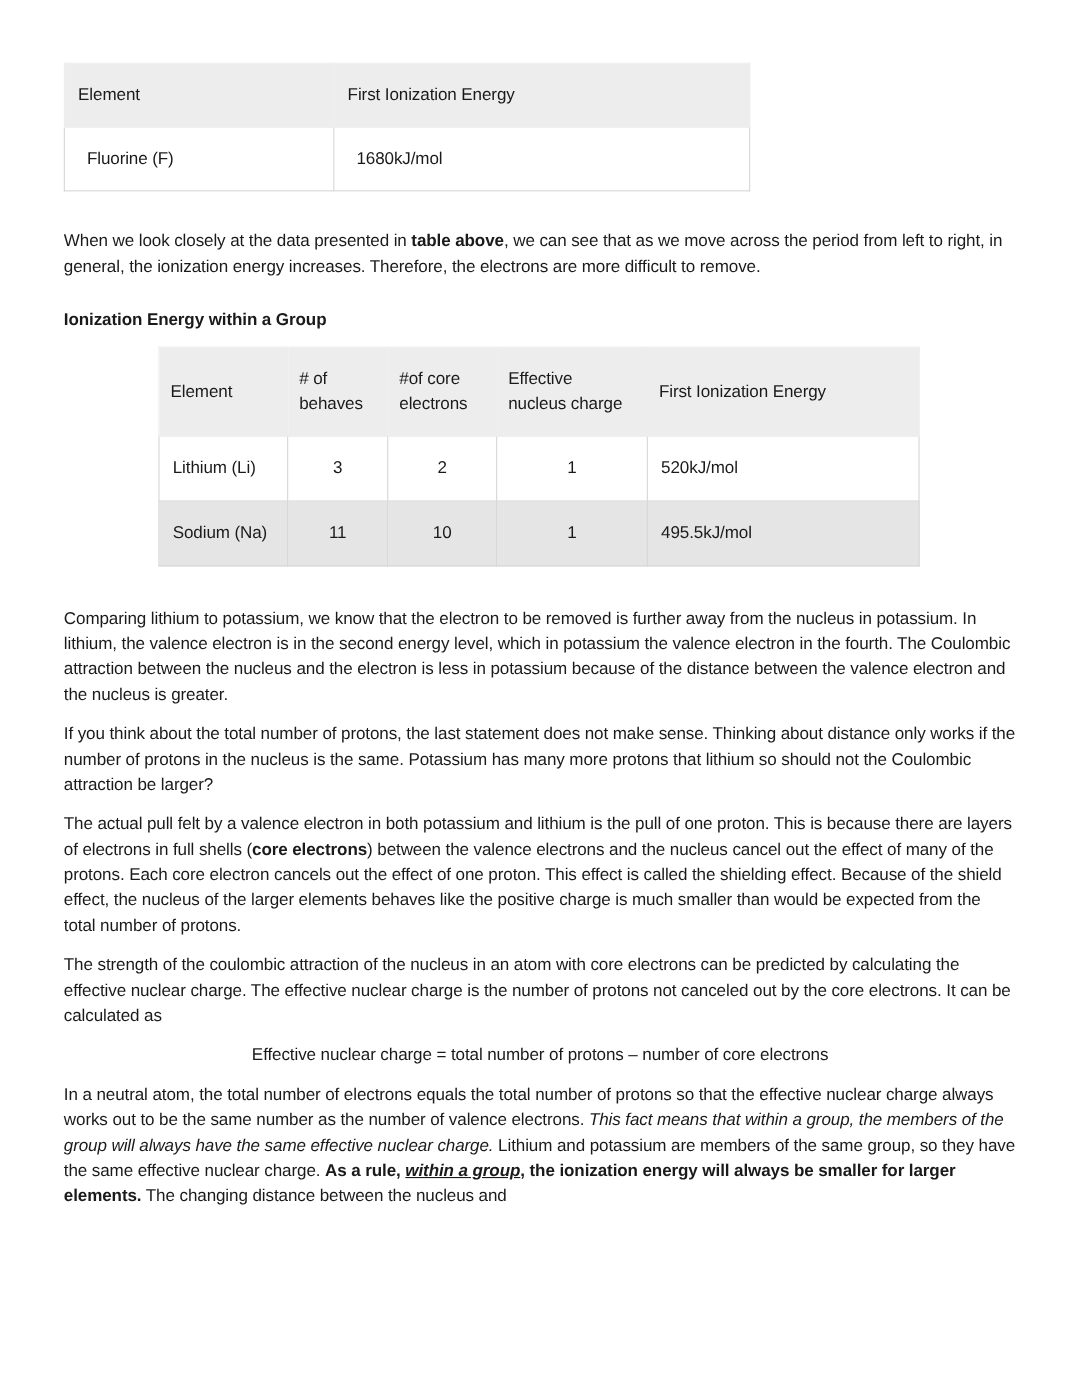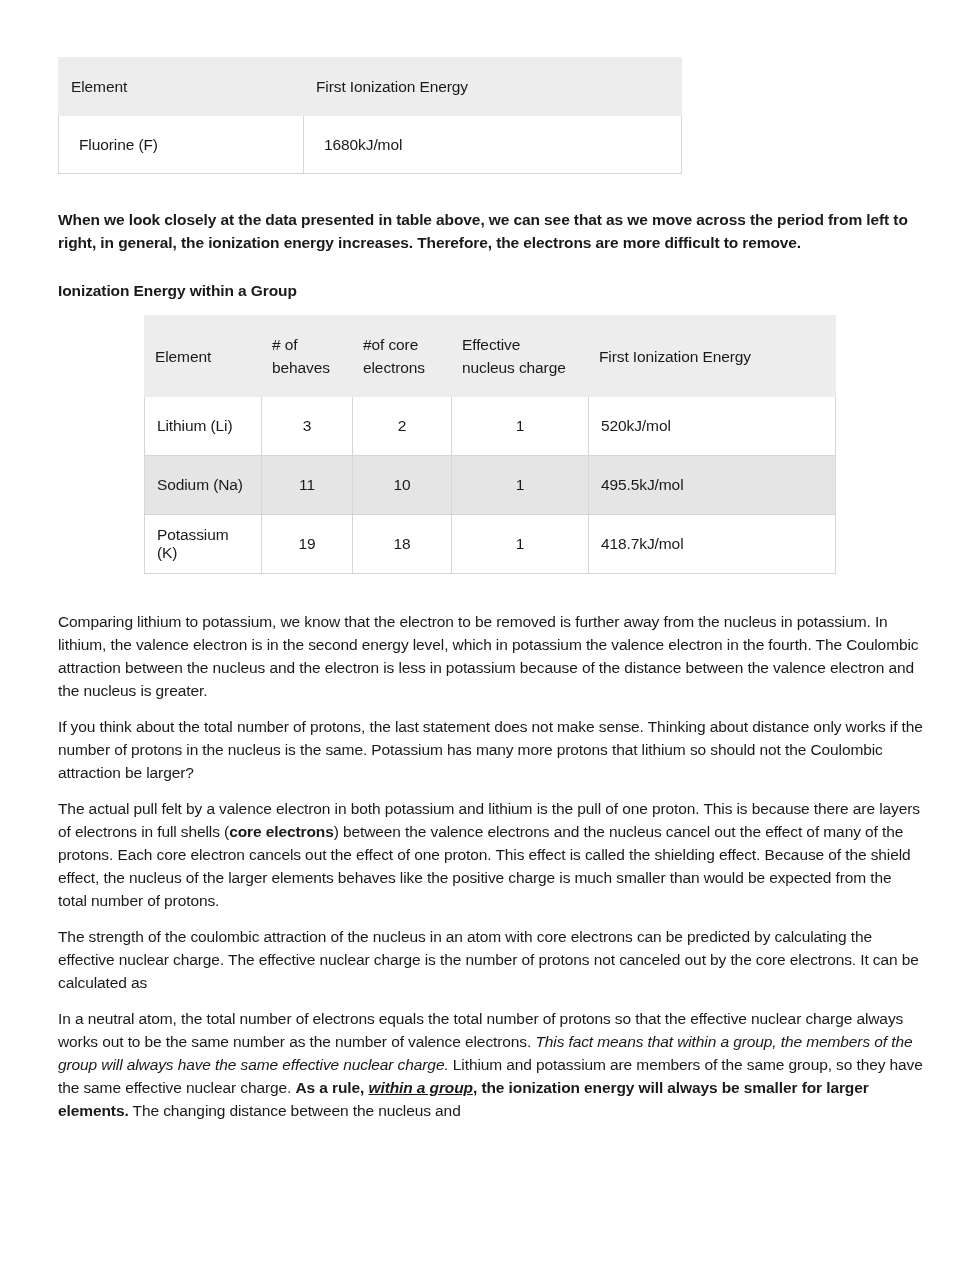--- a/index.html
+++ b/index.html
@@ -10,21 +10,21 @@
     }
     .page { position: absolute; left: 58px; top: 57px; width: 866px; }
     table { border-collapse: collapse; }
     td, th { border: 1px solid #d6d6d6; text-align: left; vertical-align: middle; font-weight: normal; }
     th { font-weight: normal; }
     .t1 { width: 624px; }
     .t1 th { background: #ededed; height: 57px; padding: 0 12px; border-color: #ededed; }
     .t1 td { height: 57px; padding: 0 20px; }
     .t1 .c1 { width: 220px; }
     p { margin: 0; line-height: 23px; }
-    .p1 { margin-top: 34px; font-weight: bold; }
+    .p1 { margin-top: 34px; }
     .h { font-weight: bold; margin-top: 25px; }
     .p2 { margin-top: 13px; }
     .t2 { margin-left: 86px; margin-top: 13px; width: 692px; }
     .t2 th { background: #ededed; height: 80px; padding: 0 12px 0 10px; border-color: #ededed; line-height: 23px; }
     .t2 td { height: 58px; padding: 0 12px; }
     .t2 tr.alt td { background: #e5e5e5; }
     .t2 td.num { text-align: center; }
     .p3 { margin-top: 36px; }
     .gap { margin-top: 13px; }
     .center { text-align: center; margin-top: 13px; }
@@ -70,34 +70,28 @@
       <td class="num">1</td>
       <td>520kJ/mol</td>
     </tr>
     <tr class="alt">
       <td>Sodium (Na)</td>
       <td class="num">11</td>
       <td class="num">10</td>
       <td class="num">1</td>
       <td>495.5kJ/mol</td>
     </tr>
-    <tr>
-      <td>Potassium (K)</td>
-      <td class="num">19</td>
-      <td class="num">18</td>
-      <td class="num">1</td>
-      <td>418.7kJ/mol</td>
-    </tr>
   </tbody>
     </table>
 
   <p class="p3">Comparing lithium to potassium, we know that the electron to be removed is further away from the nucleus in potassium. In lithium, the valence electron is in the second energy level, which in potassium the valence electron in the fourth. The Coulombic attraction between the nucleus and the electron is less in potassium because of the distance between the valence electron and the nucleus is greater.</p>
 
   <p class="gap">If you think about the total number of protons, the last statement does not make sense. Thinking about distance only works if the number of protons in the nucleus is the same. Potassium has many more protons that lithium so should not the Coulombic attraction be larger?</p>
 
   <p class="gap"><span>The actual pull felt by a valence electron in both potassium and lithium is the pull of one proton. This is because there are layers of electrons in full shells (</span><b>core electrons</b><span>) between the valence electrons and the nucleus cancel out the effect of many of the protons. Each core electron cancels out the effect of one proton. This effect is called the shielding effect. Because of the shield effect, the nucleus of the larger elements behaves like the positive charge is much smaller than would be expected from the total number of protons.</span></p>
 
   <p class="gap"> The strength of the coulombic attraction of the nucleus in an atom with core electrons can be predicted by calculating the effective nuclear charge. The effective nuclear charge is the number of protons not canceled out by the core electrons. It can be calculated as</p>
 
+  <p class="center">Effective nuclear charge = total number of protons – number of core electrons</p>
 
   <p class="gap"><span>In a neutral atom, the total number of electrons equals the total number of protons so that the effective nuclear charge always works out to be the same number as the number of valence electrons. </span><em>This fact means that within a group, the members of the group will always have the same effective nuclear charge.</em><span> Lithium and potassium are members of the same group, so they have the same effective nuclear charge. </span><b>As a rule, </b><b><em class="ul">within a group</em></b><b>, the ionization energy will always be smaller for larger elements.</b><span> The changing distance between the nucleus and</span></p>
 
 </div>
 
 </body></html>

